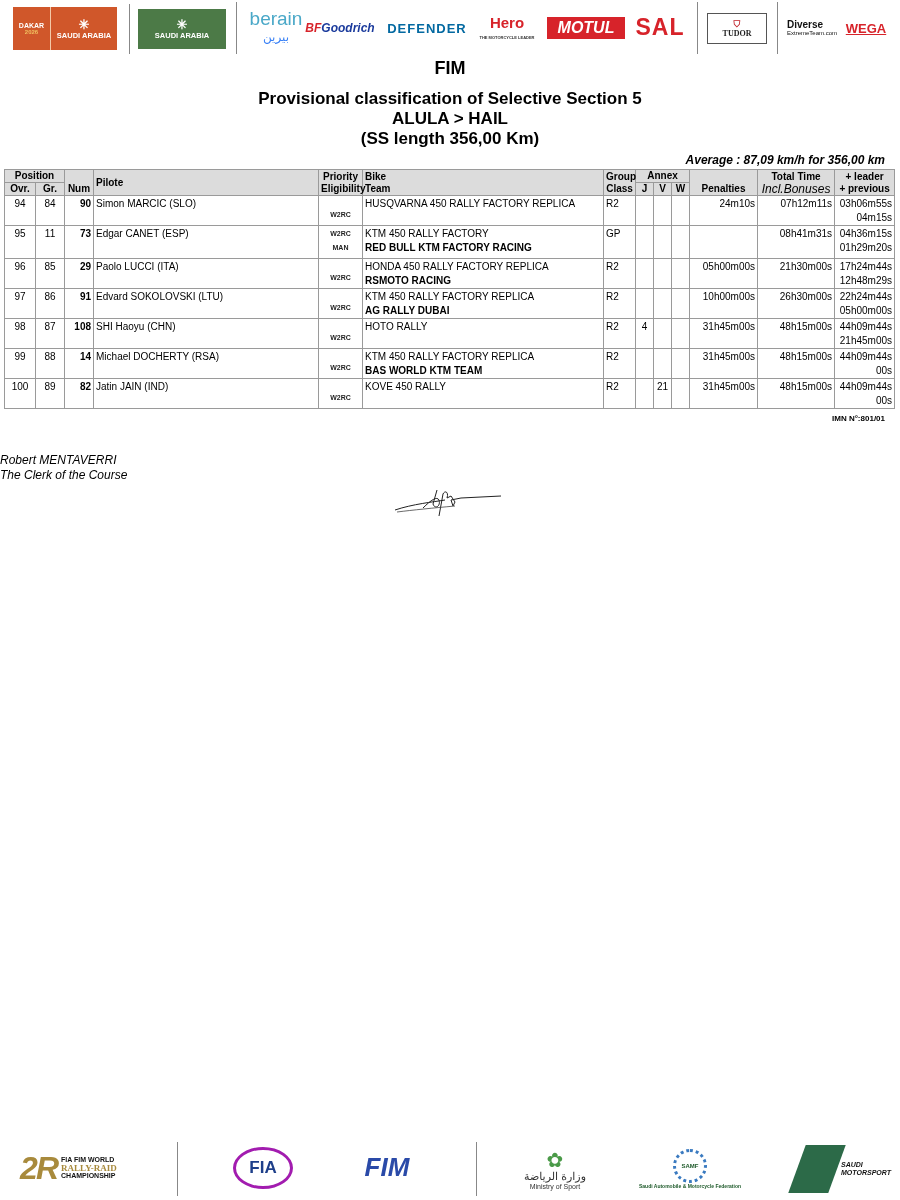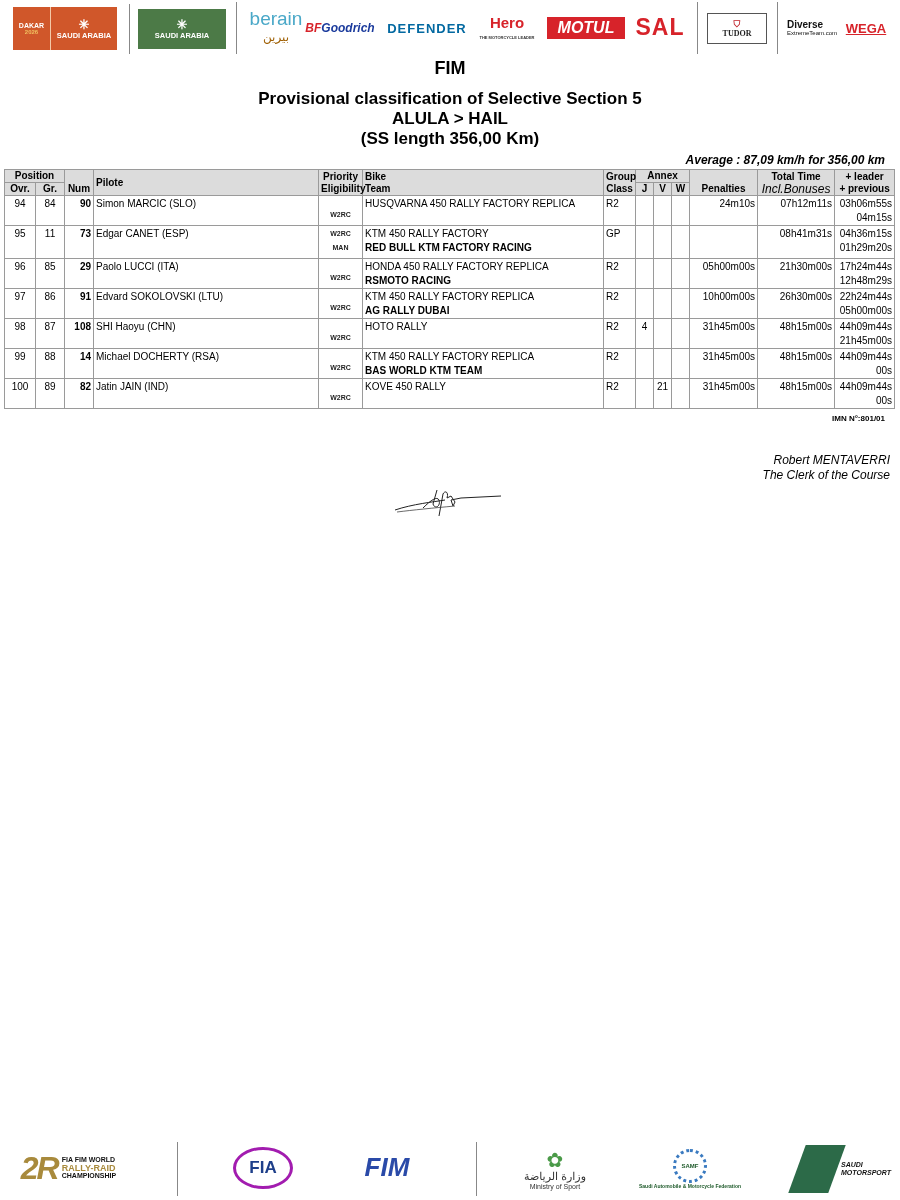--- a/index.html
+++ b/index.html
@@ -12,21 +12,21 @@
 
   .dakar { left: 13px; top: 7px; width: 104px; height: 43px; background: #d0572a; color: #fff; }
   .dakar .left { width: 38px; height: 100%; display: flex; flex-direction: column; align-items: center; justify-content: center; font-size: 7px; border-right: 1px solid #f3c9a8; }
   .dakar .left .yr { color: #f0c060; font-size: 6px; }
   .dakar .right { flex: 1; display: flex; flex-direction: column; align-items: center; justify-content: center; font-size: 7.5px; }
   .palm { font-size: 13px; line-height: 13px; color: #fff; }
 
   .saudi-green { left: 138px; top: 9px; width: 88px; height: 40px; background: #4c7a47; color: #fff; flex-direction: column; font-size: 7.5px; }
 
   .berain { left: 244px; top: 5px; width: 48px; height: 46px; color: #4aa8c8; font-size: 19px; font-weight: normal; flex-direction: column; line-height: 18px; margin-left: 8px; }
-  .berain .ar { color: #a16207; font-size: 12px; }
+  .berain .ar { color: #3b82f6; font-size: 12px; }
   .bfg { left: 302px; top: 18px; width: 76px; height: 20px; color: #1a3a9c; font-style: italic; font-size: 12px; }
   .bfg .bf { color: #d7232a; }
   .defender { left: 386px; top: 18px; width: 82px; height: 20px; font-size: 13px; letter-spacing: 1px; color: #0369a1; }
   .hero { left: 476px; top: 14px; width: 62px; height: 32px; flex-direction: column; color: #d7232a; font-size: 15px; line-height: 15px; }
   .hero .sub { color: #333; font-size: 4px; font-weight: bold; }
   .motul { left: 547px; top: 17px; width: 78px; height: 22px; background: #d7232a; color: #fff; font-style: italic; font-size: 16px; }
   .sal { left: 633px; top: 14px; width: 54px; height: 26px; color: #d7232a; font-size: 23px; letter-spacing: 1px; }
   .tudor { left: 707px; top: 13px; width: 60px; height: 31px; border: 1px solid #555; flex-direction: column; color: #222; font-family: "Liberation Serif", serif; font-size: 8px; }
   .tudor .shield { color: #c02028; font-size: 9px; line-height: 9px; }
   .diverse { left: 787px; top: 16px; width: 48px; height: 26px; flex-direction: column; align-items: flex-start; color: #111; font-size: 10px; line-height: 9px; }
@@ -46,29 +46,29 @@
   table.results td { vertical-align: top; height: 30px; padding: 1px 2px 0 2px; line-height: 14px; }
   .c { text-align: center; }
   .r { text-align: right; }
   .b { font-weight: bold; }
   .elig { text-align: center; font-size: 7px; font-weight: bold; vertical-align: bottom !important; line-height: 8px; padding-bottom: 3px !important; color: #222; }
   .team { font-weight: bold; display: block; }
   .grp { font-size: 10px; }
 
   .imn { position: absolute; top: 414px; right: 15px; font-size: 8px; font-weight: bold; }
 
-  .clerk { position: absolute; top: 453px; left: 0; width: 890px; text-align: right; font-style: italic; font-size: 12px; line-height: 15px; }
+  .clerk { position: absolute; top: 453px; left: 0; width: 890px; text-align: left; font-style: italic; font-size: 12px; line-height: 15px; }
   .signature { position: absolute; top: 486px; left: 393px; }
 
   
   .footer { position: absolute; top: 1138px; left: 0; width: 900px; height: 62px; }
   .rr2 { left: 6px; top: 10px; width: 125px; height: 40px; }
   .rr2 .big { color: #a88a3c; font-size: 32px; font-weight: bold; font-style: italic; margin-right: 4px; letter-spacing: -2px; }
   .rr2 .txt { display: flex; flex-direction: column; font-size: 7px; line-height: 8px; color: #111; }
-  .rr2 .txt .gold { color: #a88a3c; font-size: 9px; }
+  .rr2 .txt .gold { color: #a88a3c; font-size: 9px; font-family: Liberation Serif, serif; }
   .fia { left: 233px; top: 9px; width: 60px; height: 42px; border: 3px solid #a21caf; border-radius: 50%; color: #1e3f8a; font-size: 17px; }
   .fim-logo { left: 348px; top: 14px; width: 78px; height: 30px; color: #2a4aa8; font-style: italic; font-size: 26px; }
   .ministry { left: 520px; top: 4px; width: 70px; height: 56px; flex-direction: column; font-size: 7px; font-weight: normal; color: #333; }
   .ministry .flower { font-size: 20px; line-height: 20px; color: #4a9a48; }
   .ministry .ar { font-size: 11px; }
   .samf { left: 628px; top: 2px; width: 124px; height: 58px; flex-direction: column; font-size: 5px; color: #1e5a2a; }
   .samf .ring { width: 34px; height: 34px; border: 3px dotted #3a7ac0; border-radius: 50%; display: flex; align-items: center; justify-content: center; font-size: 6px; color: #1e5a2a; }
   .saudi-ms { left: 795px; top: 4px; width: 98px; height: 54px; }
   .saudi-ms .mark { width: 40px; height: 48px; background: #2c6a48; transform: skewX(-20deg); margin-right: 4px; }
   .saudi-ms .txt { font-size: 7px; font-style: italic; line-height: 8px; color: #111; }

